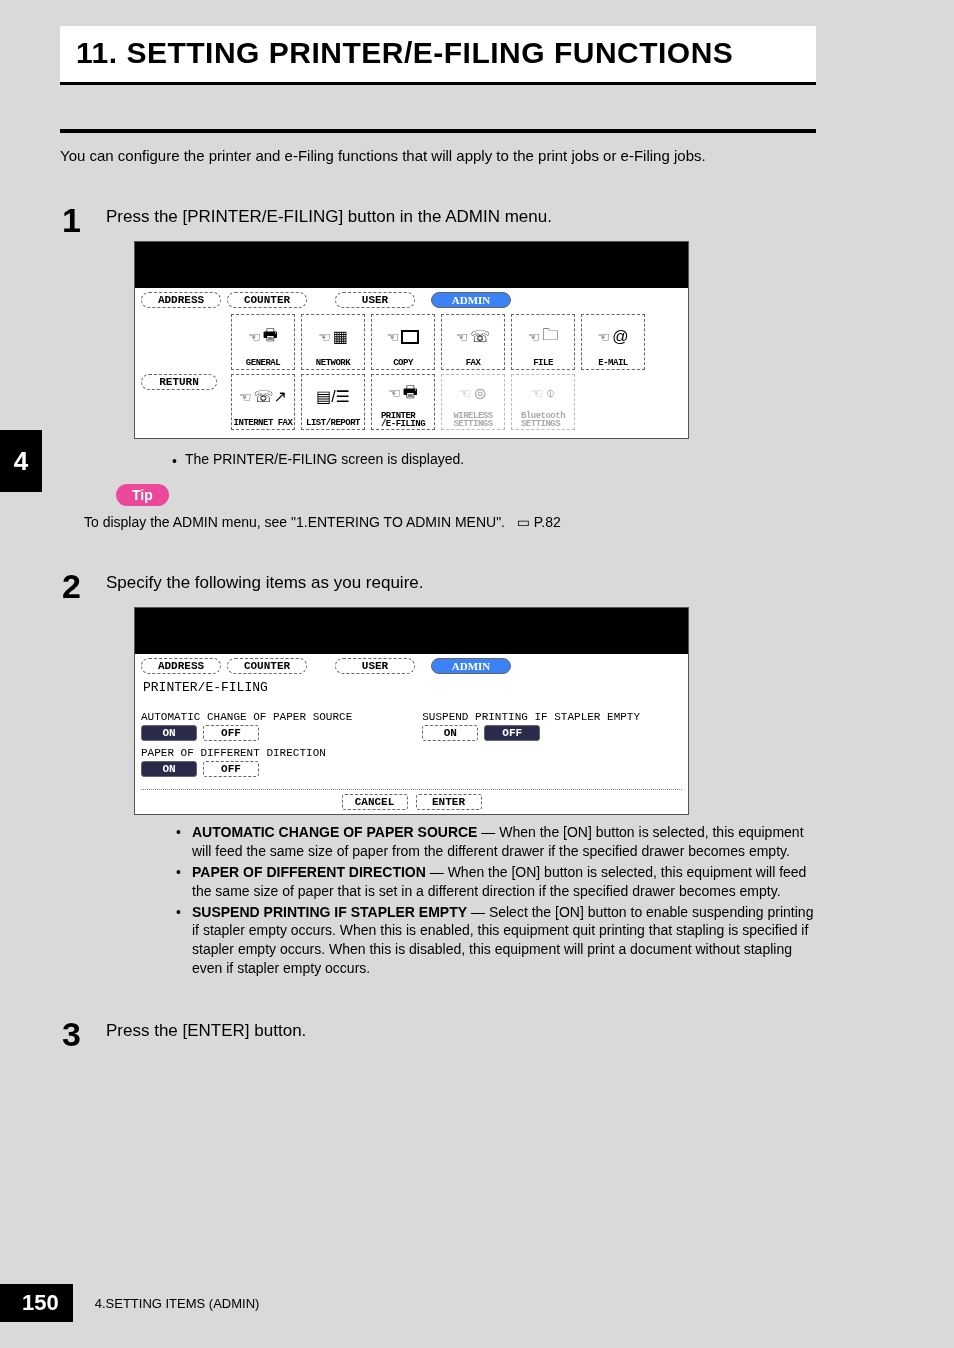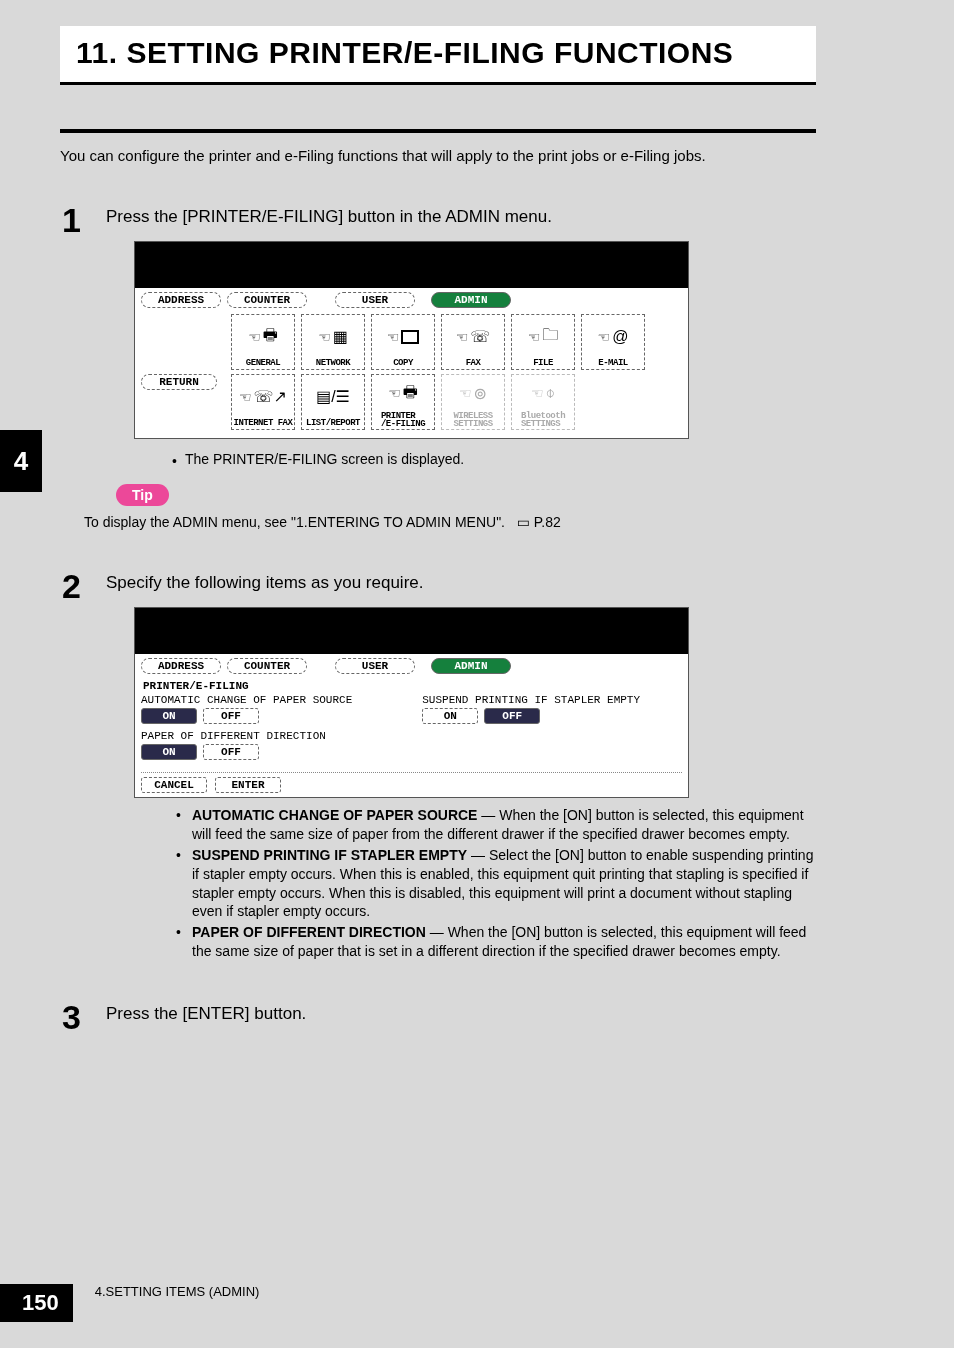--- a/index.html
+++ b/index.html
@@ -24,21 +24,21 @@
 
   
   .scr1 { width: 555px; border: 1px solid #555; background: #000; }
   .scr1-black { height: 46px; background: #000; }
   .scr1-mid { background: #fff; padding: 4px 6px 4px 6px; }
   .tab-row { display: flex; gap: 6px; margin-bottom: 6px; }
   .tab { border: 1px dashed #666; font-family: "Courier New", monospace; font-size: 11px; font-weight: bold; text-align: center; padding: 1px 0; background: #fff; border-radius: 10px; }
   .tab.address { width: 80px; }
   .tab.counter { width: 80px; }
   .tab.user { width: 80px; margin-left: 22px; }
-  .tab.admin { width: 80px; margin-left: 10px; background: #15803d; color: #fff; border-style: solid; }
+  .tab.admin { width: 80px; margin-left: 10px; background: #3b82f6; color: #fff; border-style: solid; font-family: Liberation Serif, serif; }
 
   .icon-row { display: flex; gap: 6px; margin-bottom: 4px; }
   .return-slot { width: 84px; display: flex; align-items: flex-start; }
   .return-btn { border: 1px dashed #666; font-family: "Courier New", monospace; font-size: 11px; font-weight: bold; width: 76px; text-align: center; border-radius: 10px; padding: 1px 0; }
   .ico-btn { width: 64px; height: 56px; border: 1px dashed #666; background: #fff; display: flex; flex-direction: column; align-items: center; justify-content: flex-end; padding-bottom: 1px; }
   .ico-btn.dim { color: #aaa; border-color: #bbb; }
   .ico-btn .glyph { flex: 1; display: flex; align-items: center; justify-content: center; gap: 2px; }
   .ico-btn .lbl { font-family: "Courier New", monospace; font-size: 9px; font-weight: bold; letter-spacing: -0.5px; }
   .hand { font-size: 14px; }
   .box-glyph { width: 18px; height: 14px; border: 2px solid #000; }
@@ -47,39 +47,39 @@
   .bull { font-size: 14px; line-height: 1; margin-top: 3px; }
 
   .tip-badge { display: inline-block; background: #ec4899; color: #fff; font-weight: bold; font-size: 14px; padding: 3px 16px; border-radius: 14px; margin: 10px 0 8px 56px; }
   .tip-text { font-size: 14px; margin-left: 24px; margin-bottom: 12px; }
   .book-icon { font-size: 14px; }
 
   
   .scr2 { width: 555px; border: 1px solid #555; background: #000; }
   .scr2-black { height: 46px; background: #000; }
   .scr2-body { background: #fff; padding: 4px 6px 4px 6px; }
-  .bc { font-family: "Courier New", monospace; font-size: 11px; margin: 2px 0 2px 2px; font-weight: bold; }
+  .bc { font-family: "Courier New", monospace; font-size: 13px; margin: 2px 0 16px 2px; }
   .opt-block { margin-bottom: 6px; }
   .opt-title { font-family: "Courier New", monospace; font-size: 11px; margin-bottom: 2px; }
   .onoff-row { display: flex; gap: 6px; }
   .onoff { border: 1px dashed #666; width: 56px; font-family: "Courier New", monospace; font-size: 11px; font-weight: bold; text-align: center; padding: 1px 0; border-radius: 3px; }
   .onoff.sel { background: #2a2a4a; color: #fff; border-style: solid; }
   .two-col { display: flex; gap: 70px; }
   .hr-dot { border-top: 1px dotted #888; margin: 6px 0 4px 0; }
-  .dlg-row { display: flex; justify-content: flex-start; gap: 8px; }
+  .dlg-row { display: flex; justify-content: center; gap: 8px; }
   .dlg-btn { border: 1px dashed #666; width: 66px; font-family: "Courier New", monospace; font-size: 11px; font-weight: bold; text-align: center; padding: 1px 0; border-radius: 3px; }
 
   .desc-list { padding-left: 26px; font-size: 14px; line-height: 1.35; }
   .desc-list li { list-style: none; position: relative; padding-left: 20px; margin-bottom: 2px; }
   .desc-list li::before { content: "•"; position: absolute; left: 4px; top: 0; }
   .desc-list b { font-weight: bold; }
 
   .side-tab { position: absolute; left: 0; top: 430px; width: 42px; height: 62px; background: #000; color: #fff; font-size: 26px; font-weight: bold; display: flex; align-items: center; justify-content: center; }
 
-  .footer { position: absolute; left: 0; bottom: 26px; display: flex; }
+  .footer { position: absolute; left: 0; bottom: 26px; display: flex; align-items: center; }
   .pg-badge { background: #000; color: #fff; font-weight: bold; font-size: 22px; padding: 6px 14px 6px 22px; }
   .footer-text { font-size: 13px; margin-left: 22px; }
 </style>
 </head>
 <body>
 
 <div class="page">
 
   <div class="chapter-header">
     <div class="chapter-title">11. SETTING PRINTER/E-FILING FUNCTIONS</div>
@@ -260,22 +260,22 @@
           <div class="dlg-row">
             <div class="dlg-btn">CANCEL</div>
             <div class="dlg-btn">ENTER</div>
           </div>
         </div>
       </div>
     </div>
 
     <ul class="desc-list" style="margin-left:86px; margin-top:6px;">
       <li><b>AUTOMATIC CHANGE OF PAPER SOURCE</b><span> — When the [ON] button is selected, this equipment will feed the same size of paper from the different drawer if the specified drawer becomes empty.</span></li>
+      <li><b>PAPER OF DIFFERENT DIRECTION</b><span> — When the [ON] button is selected, this equipment will feed the same size of paper that is set in a different direction if the specified drawer becomes empty.</span></li>
       <li><b>SUSPEND PRINTING IF STAPLER EMPTY</b><span> — Select the [ON] button to enable suspending printing if stapler empty occurs.  When this is enabled, this equipment quit printing that stapling is specified if stapler empty occurs.  When this is disabled, this equipment will print a document without stapling even if stapler empty occurs.</span></li>
-      <li><b>PAPER OF DIFFERENT DIRECTION</b><span> — When the [ON] button is selected, this equipment will feed the same size of paper that is set in a different direction if the specified drawer becomes empty.</span></li>
     </ul>
 
     
     <div class="step" style="margin-top:14px;">
       <div class="step-num">3</div>
       <div class="step-title">Press the [ENTER] button.</div>
     </div>
 
   </div>
 

